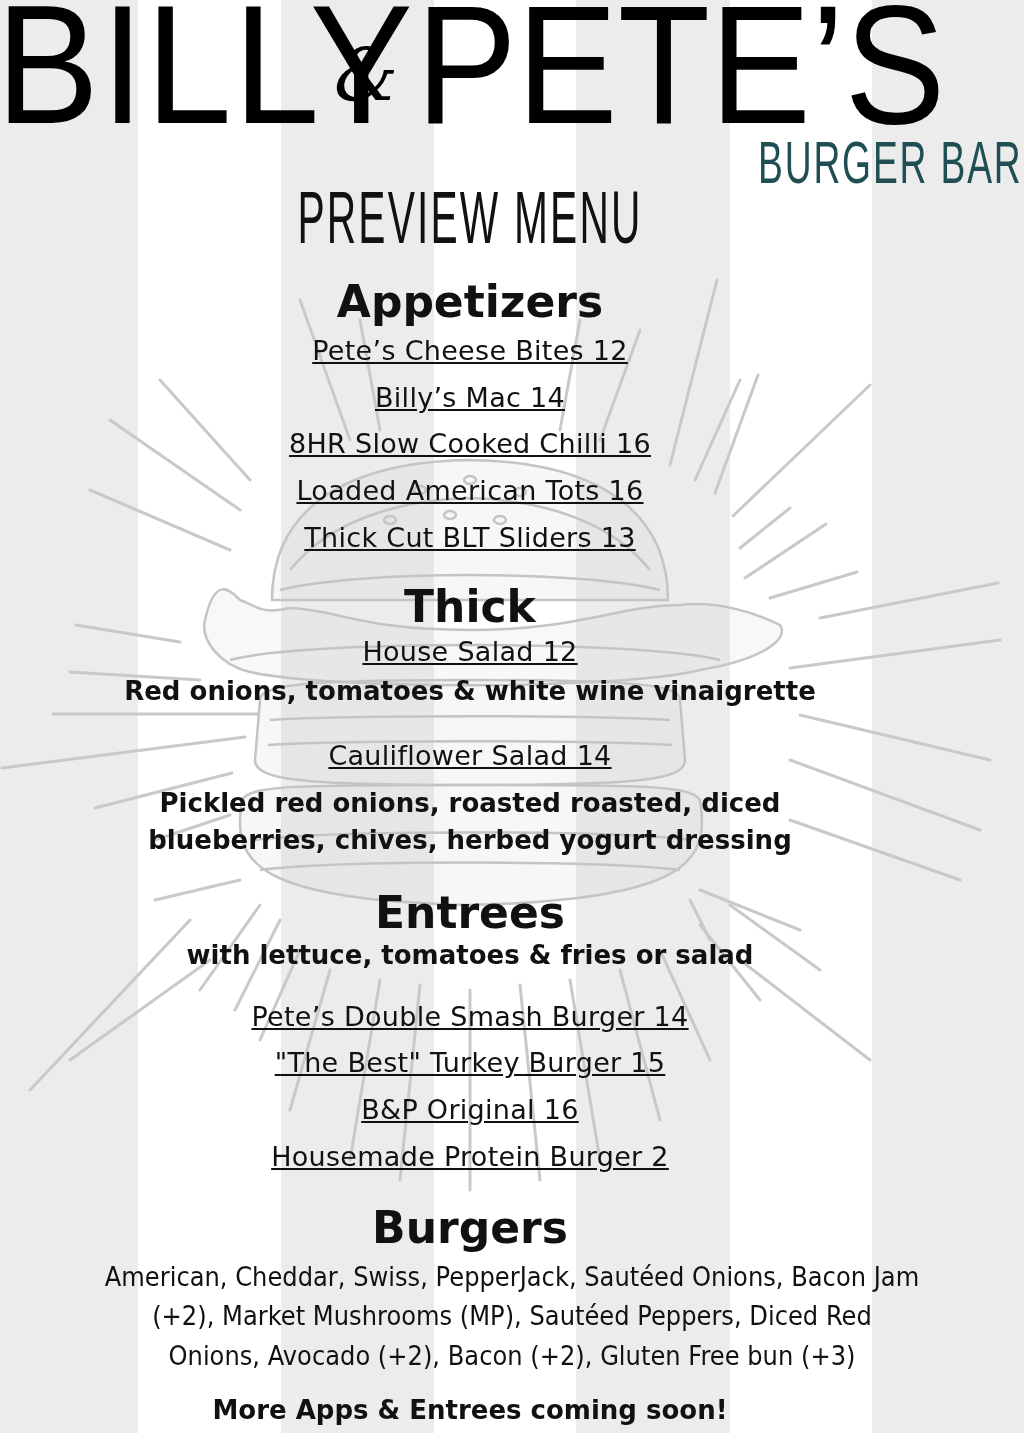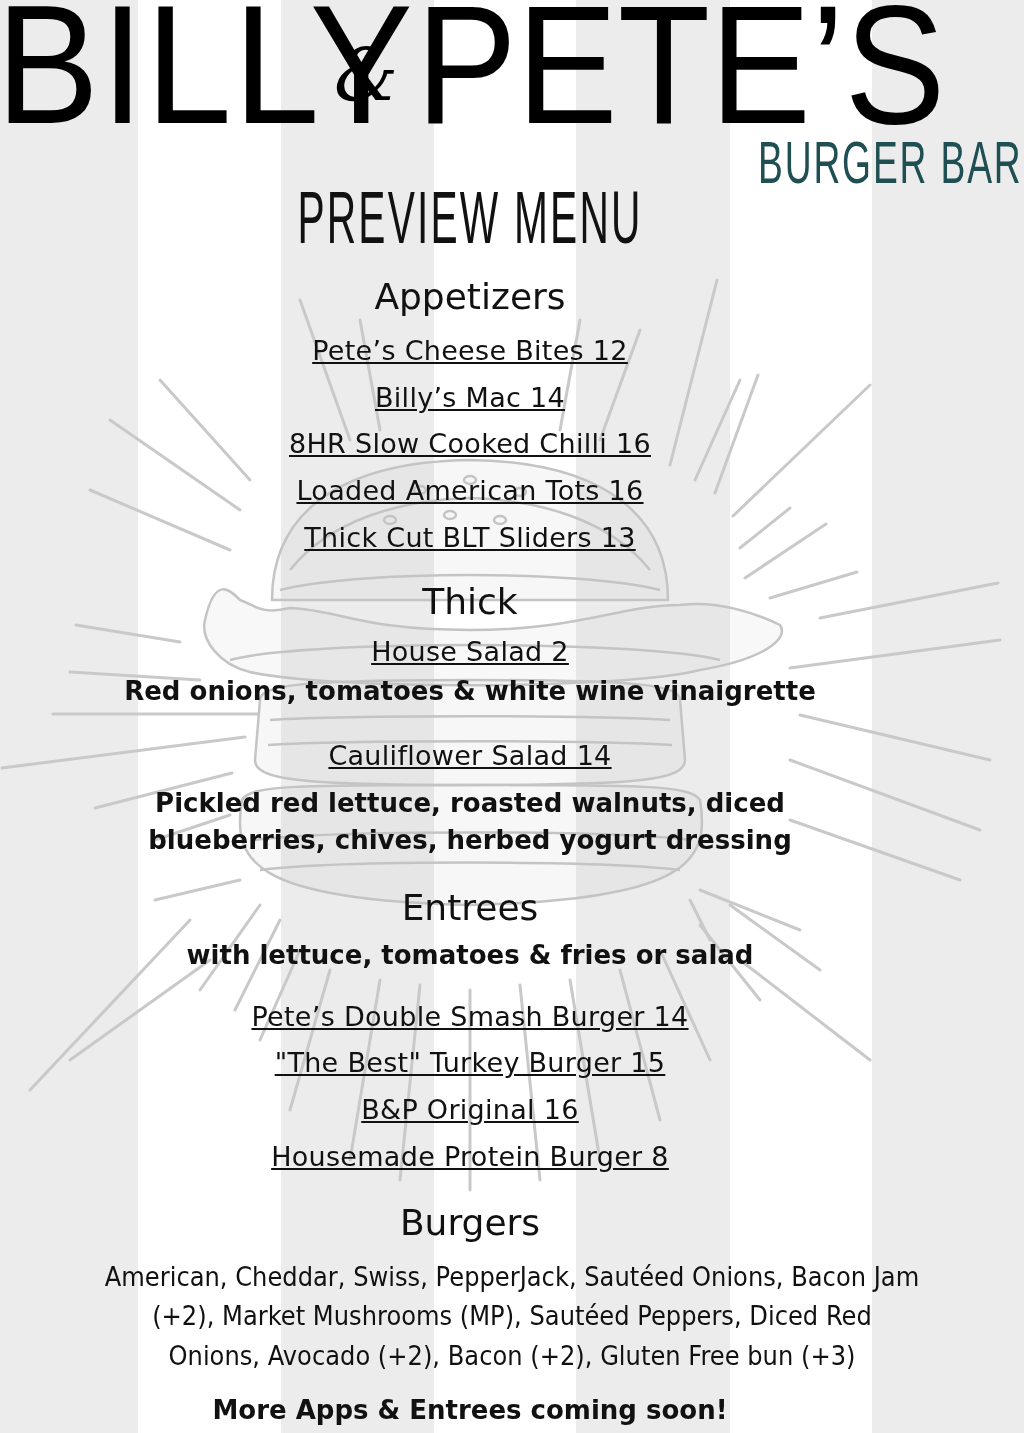--- a/index.html
+++ b/index.html
@@ -22,21 +22,21 @@
     font-size: 72px; line-height: 72px; color: #000; }
   .pete { position: absolute; left: 416px; top: -10px; font-family: "Liberation Sans", sans-serif;
     font-size: 168px; line-height: 150px; color: #000; white-space: nowrap; transform: scaleX(0.9); transform-origin: left top; }
   .burgerbar { position: absolute; left: 758px; top: 128px; font-family: "Liberation Sans Narrow", "Liberation Sans", sans-serif;
     font-size: 60px; line-height: 70px; color: #1f4f52; white-space: nowrap; transform: scaleX(0.62); transform-origin: left top; letter-spacing: 3px; }
   .preview { position: absolute; left: 470px; top: 176px; font-family: "Liberation Sans", sans-serif;
     font-size: 74px; line-height: 84px; color: #111; white-space: nowrap; transform: translateX(-50%) scaleX(0.55); transform-origin: center top; letter-spacing: 4px; }
 
   .line { position: absolute; left: 0; width: 940px; text-align: center; white-space: nowrap;
     font-family: "DejaVu Sans", sans-serif; color: #111; }
-  .heading { font-size: 36px; font-weight: 400; letter-spacing: 0; }
+  .heading { font-size: 44px; font-weight: 700; letter-spacing: 0; }
   .item { font-size: 27px; letter-spacing: 0.3px; text-decoration: underline; }
   .desc { font-size: 26px; font-weight: bold; }
   .topping { left: 0; width: 1040px; font-size: 26px; transform: scaleX(0.93); transform-origin: center; }
   .topping-wrap { position: absolute; left: -8px; width: 1040px; }
 </style>
 </head>
 <body>
 
 <div class="stripe grey" style="left:0;width:138px"></div>
 <div class="stripe white" style="left:138px;width:143px"></div>
@@ -131,32 +131,32 @@
 <div class="preview">PREVIEW MENU</div>
 
 <div class="line heading" style="top:276px">Appetizers</div>
 <div class="line item" style="top:335px">Pete’s Cheese Bites 12</div>
 <div class="line item" style="top:382px">Billy’s Mac 14</div>
 <div class="line item" style="top:428px">8HR Slow Cooked Chilli 16</div>
 <div class="line item" style="top:475px">Loaded American Tots 16</div>
 <div class="line item" style="top:522px">Thick Cut BLT Sliders 13</div>
 
 <div class="line heading" style="top:581px">Thick</div>
-<div class="line item" style="top:636px">House Salad 2</div>
+<div class="line item" style="top:636px">House Salad 12</div>
 <div class="line desc" style="top:676px">Red onions, tomatoes &amp; white wine vinaigrette</div>
 <div class="line item" style="top:740px">Cauliflower Salad 14</div>
-<div class="line desc" style="top:788px">Pickled red lettuce, roasted walnuts, diced</div>
+<div class="line desc" style="top:788px">Pickled red onions, roasted roasted, diced</div>
 <div class="line desc" style="top:825px">blueberries, chives, herbed yogurt dressing</div>
 
 <div class="line heading" style="top:887px">Entrees</div>
 <div class="line desc" style="top:940px">with lettuce, tomatoes &amp; fries or salad</div>
 <div class="line item" style="top:1001px">Pete’s Double Smash Burger 14</div>
 <div class="line item" style="top:1047px">"The Best" Turkey Burger 15</div>
 <div class="line item" style="top:1094px">B&amp;P Original 16</div>
-<div class="line item" style="top:1141px">Housemade Protein Burger 8</div>
+<div class="line item" style="top:1141px">Housemade Protein Burger 2</div>
 
 <div class="line heading" style="top:1202px">Burgers</div>
 <div class="topping-wrap" style="top:1262px">
     <div class="line topping">American, Cheddar, Swiss, PepperJack, Sautéed Onions, Bacon Jam</div>
   </div>
 <div class="topping-wrap" style="top:1301px">
     <div class="line topping">(+2), Market Mushrooms (MP), Sautéed Peppers, Diced Red</div>
   </div>
 <div class="topping-wrap" style="top:1341px">
     <div class="line topping">Onions, Avocado (+2), Bacon (+2), Gluten Free bun (+3)</div>

